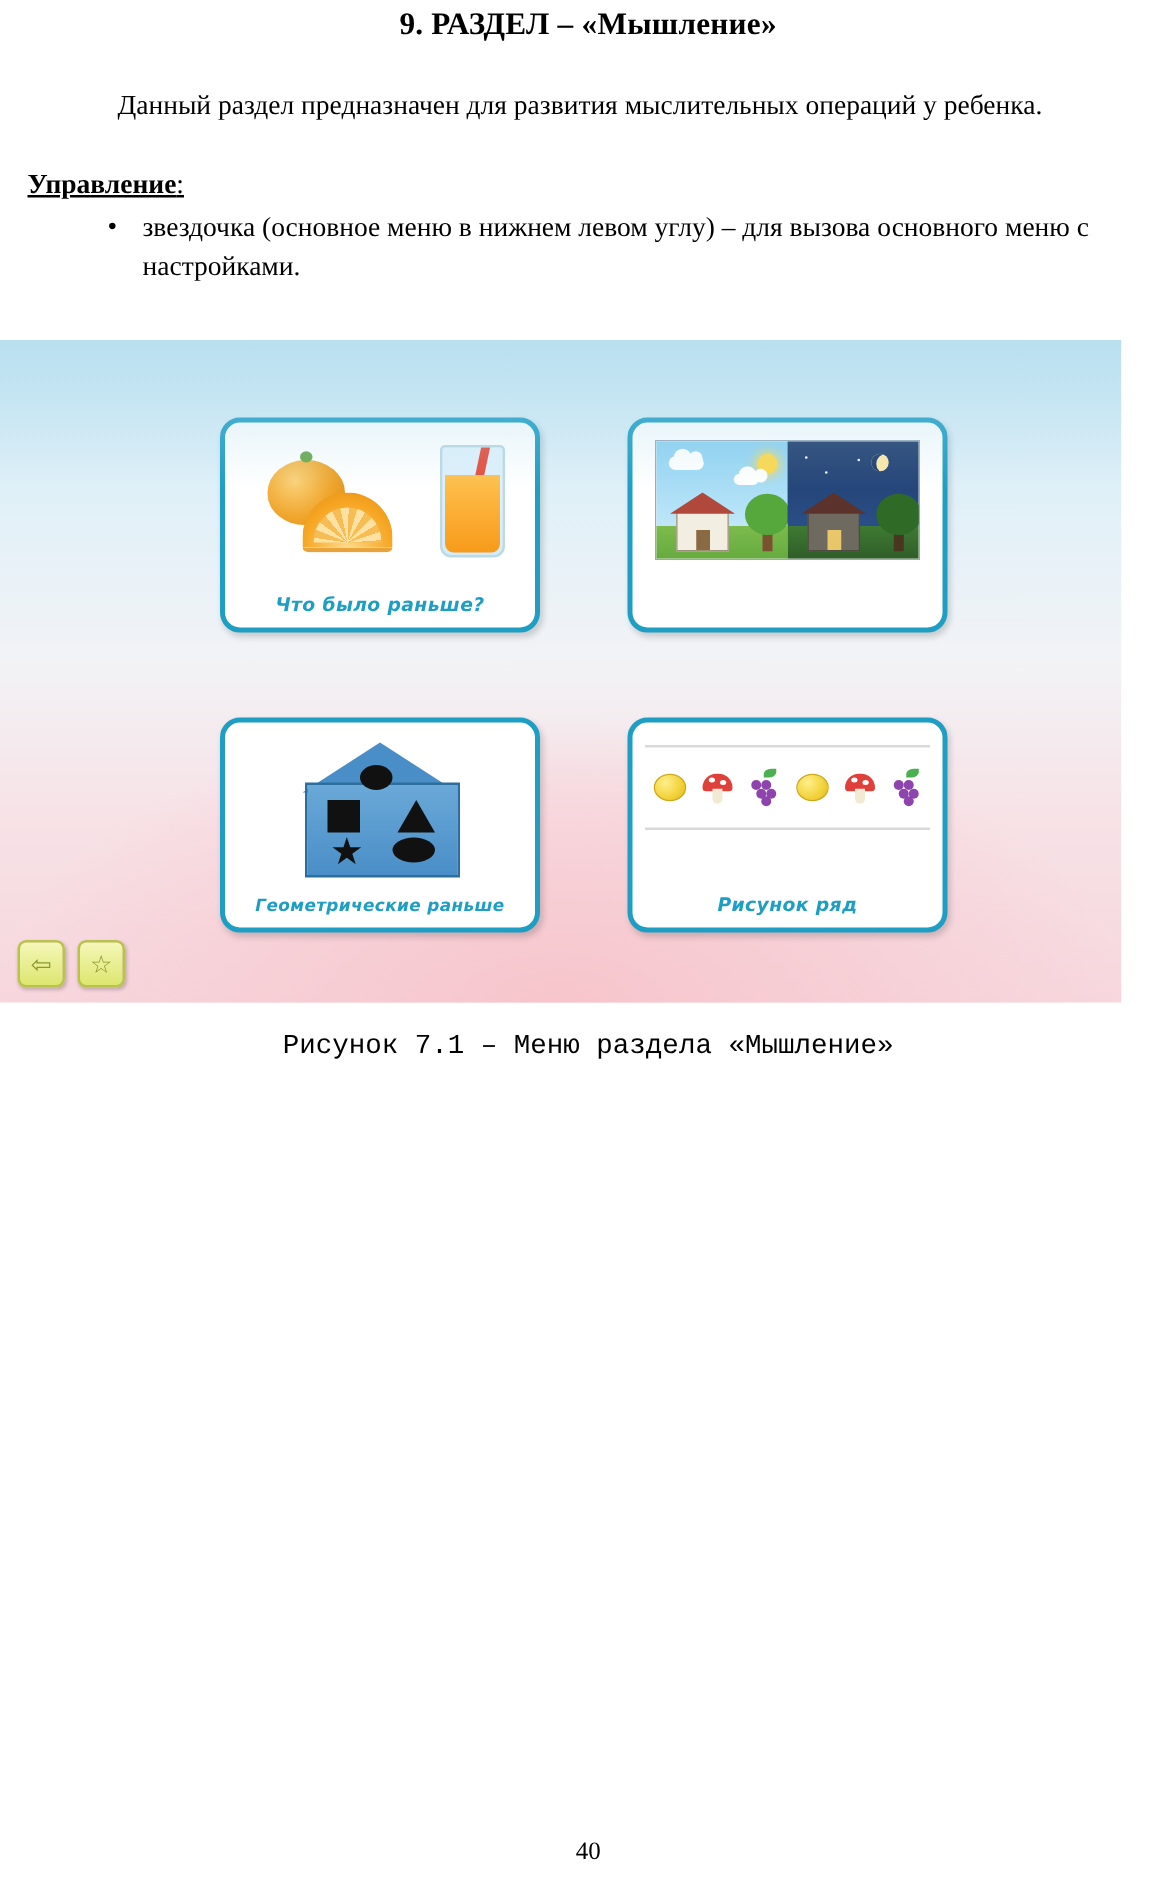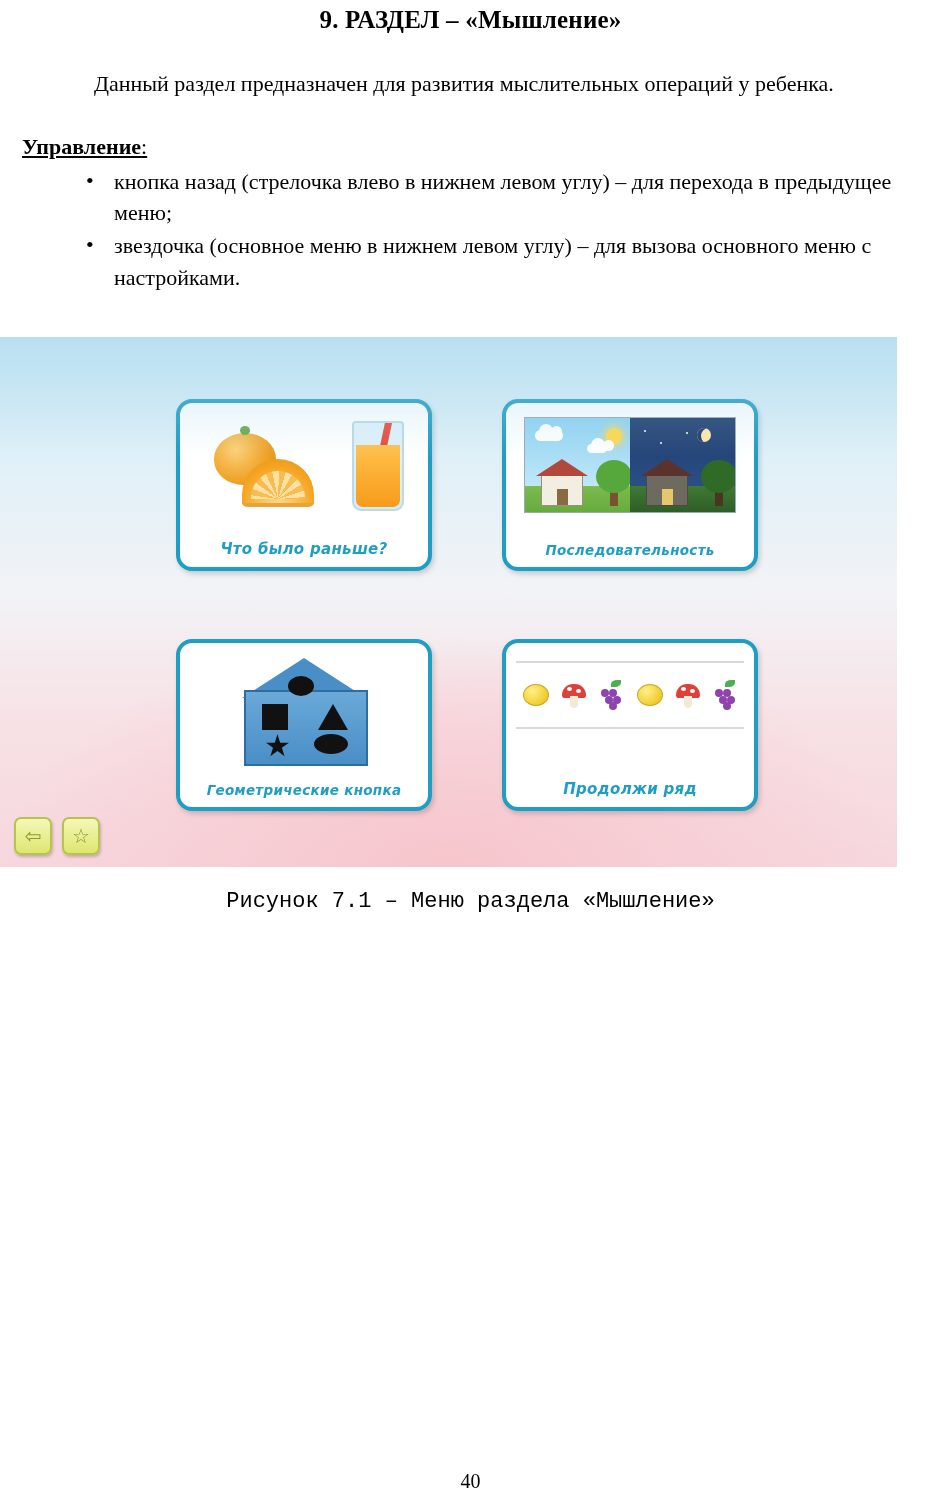--- a/index.html
+++ b/index.html
@@ -322,21 +322,20 @@
 
 <div class="page">
 
   <h1 class="doc-title">9. РАЗДЕЛ – «Мышление»</h1>
 
   <p class="intro">Данный раздел предназначен для развития мыслительных операций у ребенка.</p>
 
   <p class="controls-head"><b>Управление</b><span>:</span></p>
 
   <ul class="controls">
-    <li>кнопка назад (стрелочка влево в нижнем левом углу) – для перехода в предыдущее меню;</li>
     <li>звездочка (основное меню в нижнем левом углу) – для вызова основного меню с настройками.</li>
   </ul>
 
   <div class="figure">
     <div class="app-screen">
 
       <div class="grid">
 
         <div class="card">
           <div class="thumb">
@@ -367,36 +366,35 @@
                 <div class="star" style="left:14px;top:12px;"></div>
                 <div class="star" style="left:30px;top:24px;"></div>
                 <div class="star" style="left:56px;top:14px;"></div>
                 <div class="house dark">
                     <div class="door"></div>
                   </div>
                 <div class="tree dark"></div>
               </div>
             </div>
           </div>
-          <div class="card-label small">Последовательность</div>
         </div>
 
         <div class="card">
           <div class="thumb">
             <div class="geo-house">
               <div class="roof"></div>
               <div class="body"></div>
               <div class="circle-top"></div>
               <div class="sq"></div>
               <div class="tri"></div>
               <div class="star5"></div>
               <div class="ell"></div>
             </div>
           </div>
-          <div class="card-label small">Геометрические кнопка</div>
+          <div class="card-label small">Геометрические раньше</div>
         </div>
 
         <div class="card">
           <div class="thumb">
             <div class="seq">
               <div class="lemon"></div>
               <div class="mushroom">
                   <div class="cap"></div>
                   <div class="stem"></div>
                 </div>
@@ -416,21 +414,21 @@
               <div class="grapes">
                 <div class="leaf"></div>
                 <div class="g" style="left:2px;top:7px;"></div>
                 <div class="g" style="left:10px;top:7px;"></div>
                 <div class="g" style="left:6px;top:14px;"></div>
                 <div class="g" style="left:14px;top:14px;"></div>
                 <div class="g" style="left:10px;top:20px;"></div>
               </div>
             </div>
           </div>
-          <div class="card-label">Продолжи ряд</div>
+          <div class="card-label">Рисунок ряд</div>
         </div>
 
       </div>
 
       <div class="bottom-buttons">
         <div class="sq-btn">
           <span class="glyph">⇦</span>
         </div>
         <div class="sq-btn">
           <span class="glyph">☆</span>

